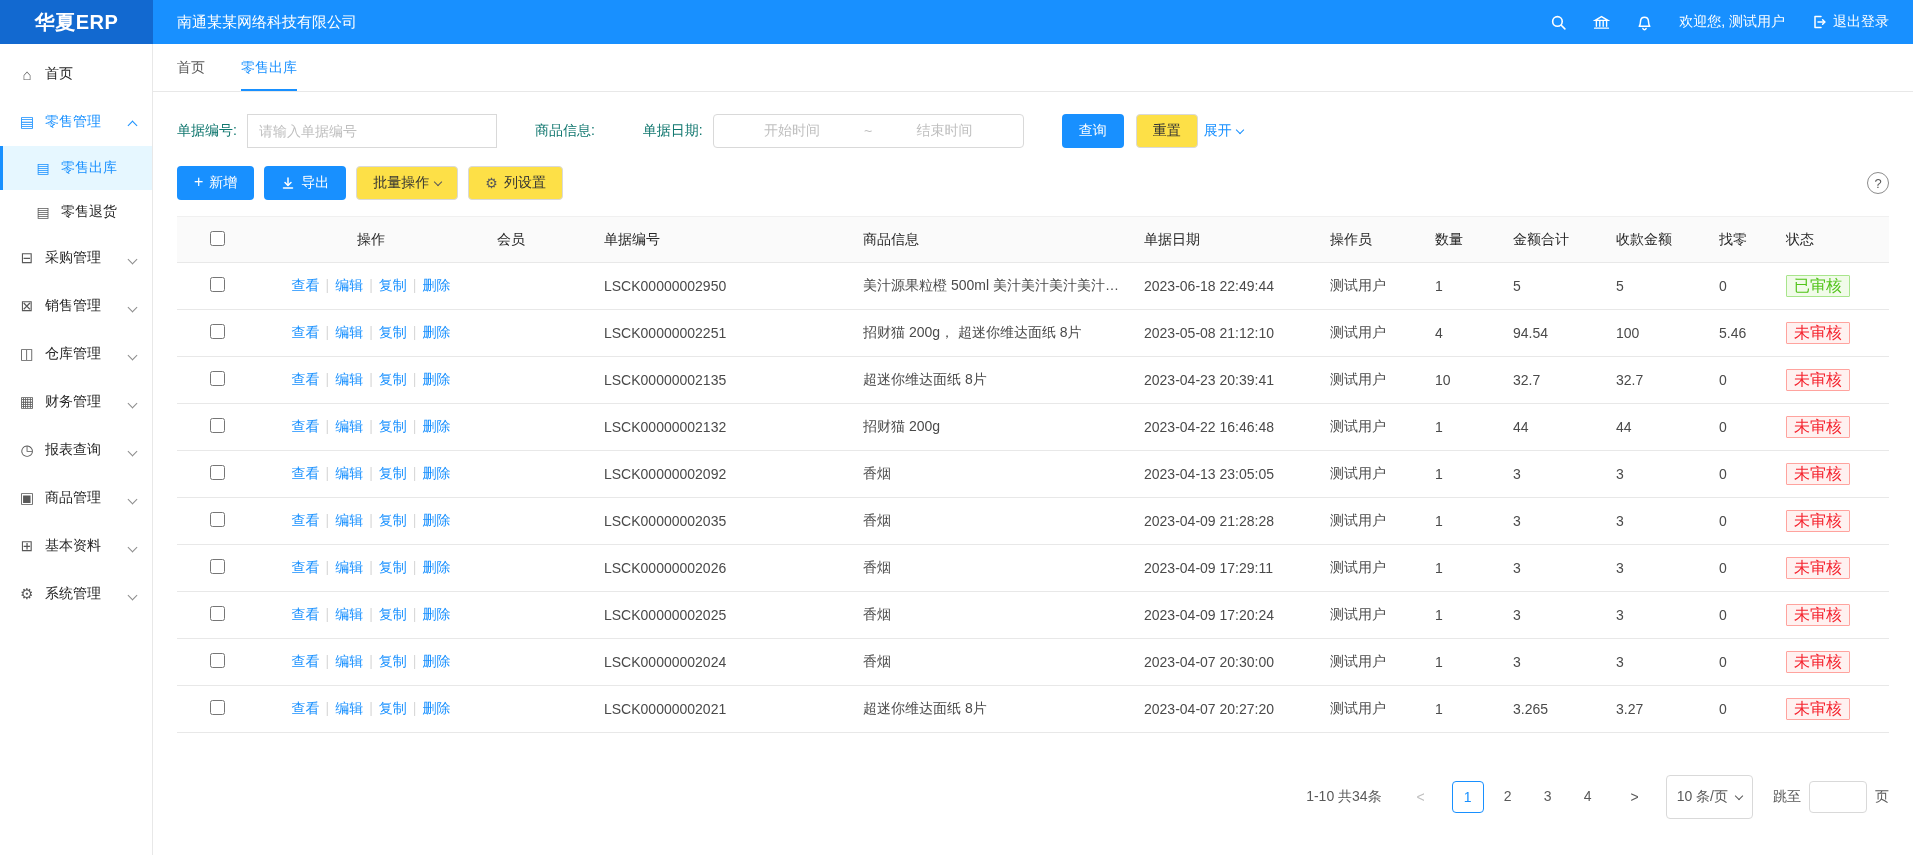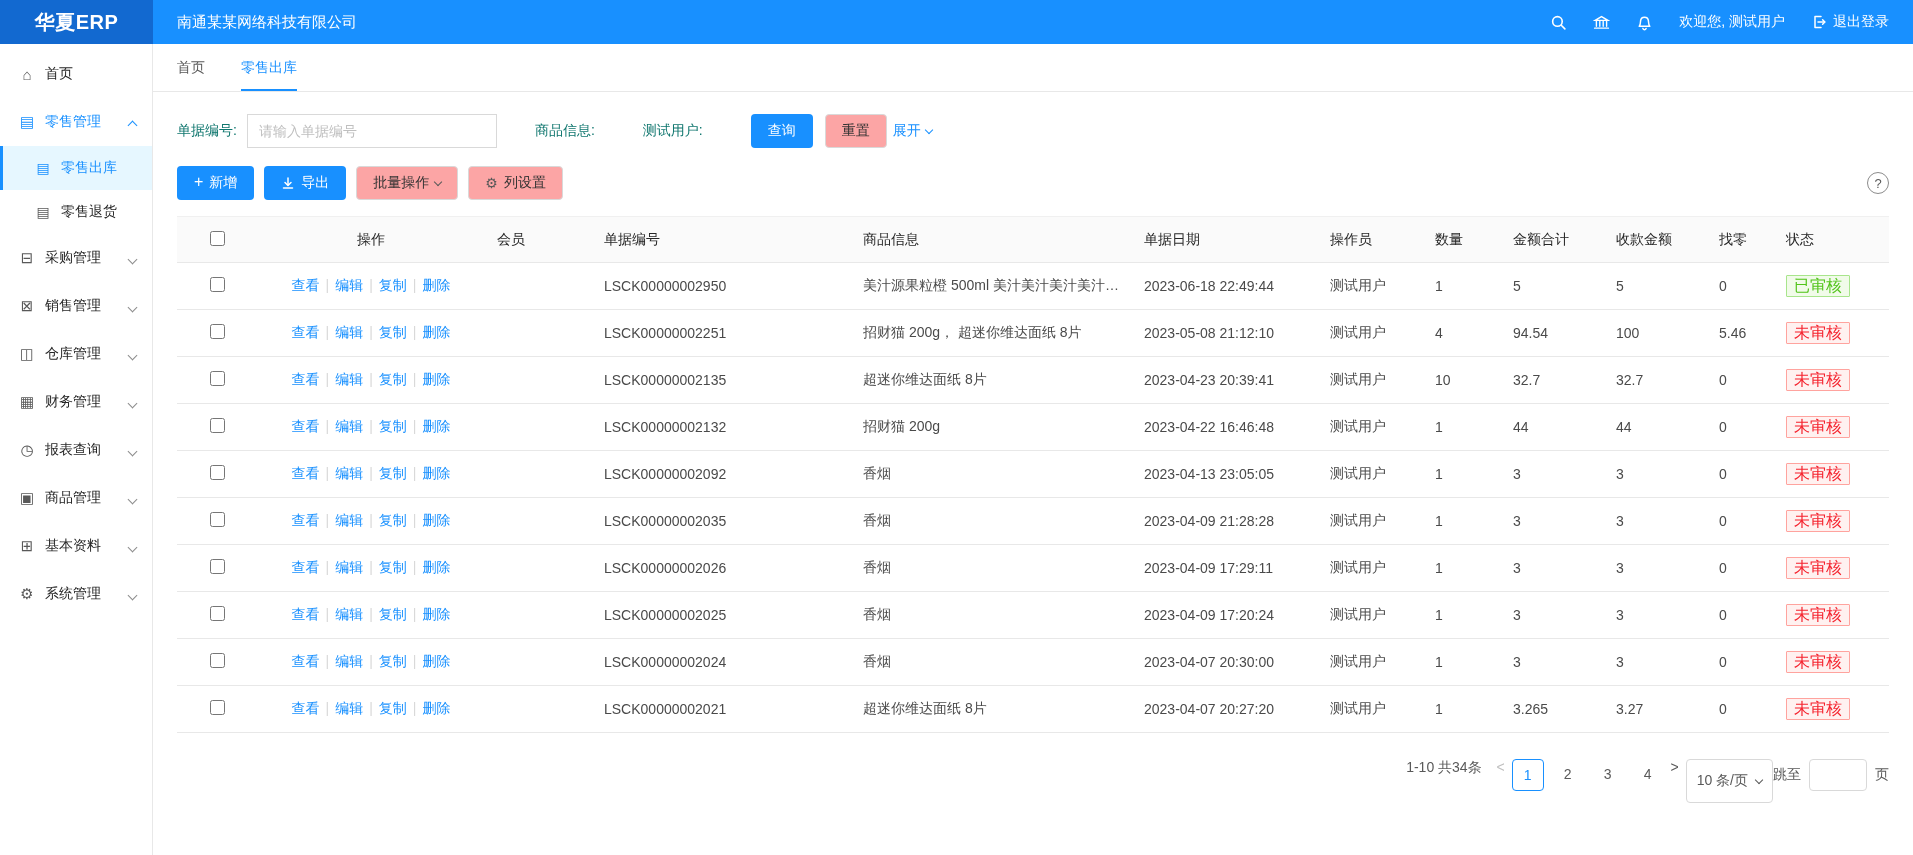--- a/index.html
+++ b/index.html
@@ -49,21 +49,21 @@
   .fgroup { display:flex; align-items:center; margin-right:38px; }
   .flabel { margin-right:10px; color:#0f766e; white-space:nowrap; }
   input.text { height:34px; border:1px solid #d9d9d9; border-radius:0; padding:0 11px; font-size:14px; color:#14532d; outline:none; font-family:inherit; }
   input.text::placeholder { color:#bfbfbf; }
   .in-bill { width:250px; }
   .in-prod { width:322px; }
   .datebox { width:311px; height:34px; border:1px solid #d9d9d9; border-radius:4px; display:flex; align-items:center; color:#bfbfbf; padding:0 10px; }
   .datebox .dph { flex:1; text-align:center; }
   .datebox .dsep { color:#bfbfbf; padding:0 4px; }
 
-  .btn { height:34px; padding:0 16px; border-radius:4px; font-size:14px; border:1px solid transparent; display:inline-flex; align-items:center; gap:6px; cursor:pointer; font-family:inherit; background:#fca5a5; }
+  .btn { height:34px; padding:0 16px; border-radius:4px; font-size:14px; border:1px solid transparent; display:inline-flex; align-items:center; gap:6px; cursor:pointer; font-family:inherit; background:#fde047; }
   .btn-primary { background:#1890ff; color:#fff; }
   .btn-default { border-color:#d9d9d9; color:#333; }
   .filters .btn-primary { margin-right:12px; }
   .expand-link { color:#1890ff; display:inline-flex; align-items:center; gap:5px; margin-left:6px; cursor:pointer; }
 
   
   .toolbar { display:flex; align-items:center; gap:10px; margin-top:18px; }
   .plus { font-size:16px; line-height:1; margin-top:-2px; }
   .gear { font-size:14px; color:#595959; line-height:1; }
   .help-circle { margin-left:auto; width:22px; height:22px; border-radius:50%; border:1.5px solid #8c8c8c; color:#595959; font-size:13px; display:flex; align-items:center; justify-content:center; cursor:pointer; }
@@ -76,21 +76,21 @@
   .col-actions { text-align:center; }
   td.ellip { text-overflow:ellipsis; }
   a.link { color:#1890ff; text-decoration:none; cursor:pointer; }
   .sep { color:#d9d9d9; margin:0 6px; }
   input[type="checkbox"] { width:15px; height:15px; cursor:pointer; accent-color:#1890ff; }
   .badge { display:inline-block; font-size:16px; line-height:18px; padding:1px 7px; border-radius:1px; border:1px solid; }
   .badge.approved { color:#52c41a; border-color:#a8e58c; background:#f1fbe9; }
   .badge.pending { color:#f5222d; border-color:#ffa39e; background:#fff1f0; }
 
   
-  .pagination { display:flex; justify-content:flex-end; align-items:flex-start; gap:0; margin-top:26px; color:#595959; }
+  .pagination { display:flex; justify-content:flex-end; align-items:center; gap:20px; margin-top:42px; color:#595959; }
   .pg-total { margin-right:8px; color:#595959; }
   .pg-arrow { min-width:22px; text-align:center; cursor:pointer; font-size:14px; }
   .pg-arrow.disabled { color:#bfbfbf; }
   .pg-item { min-width:32px; height:32px; line-height:30px; text-align:center; border-radius:4px; cursor:pointer; display:inline-block; }
   .pg-item.active { border:1px solid #1890ff; color:#1890ff; }
   .pg-size { height:44px; border:1px solid #d9d9d9; border-radius:4px; padding:0 10px; display:inline-flex; align-items:center; gap:8px; color:#595959; cursor:pointer; }
   .pg-jump input { width:58px; height:32px; border:1px solid #d9d9d9; border-radius:4px; outline:none; padding:0 8px; font-size:14px; font-family:inherit; }
   .pg-jump { display:inline-flex; align-items:center; gap:8px; }
 </style>
 </head>
@@ -216,21 +216,26 @@
 
         <div class="filters">
           <div class="fgroup">
             <span class="flabel">单据编号:</span>
             <input class="text in-bill" placeholder="请输入单据编号" style="">
           </div>
           <div class="fgroup">
             <span class="flabel">商品信息:</span>
           </div>
           <div class="fgroup">
-            <span class="flabel">测试用户:</span>
+            <span class="flabel">单据日期:</span>
+            <div class="datebox">
+              <span class="dph">开始时间</span>
+              <span class="dsep">~</span>
+              <span class="dph">结束时间</span>
+            </div>
           </div>
           <button class="btn btn-primary">
               <span>查询</span>
             </button>
           <button class="btn btn-default">
               <span>重置</span>
             </button>
           <span class="expand-link">
             <span>展开</span>
             <span class="chev blue"></span>

